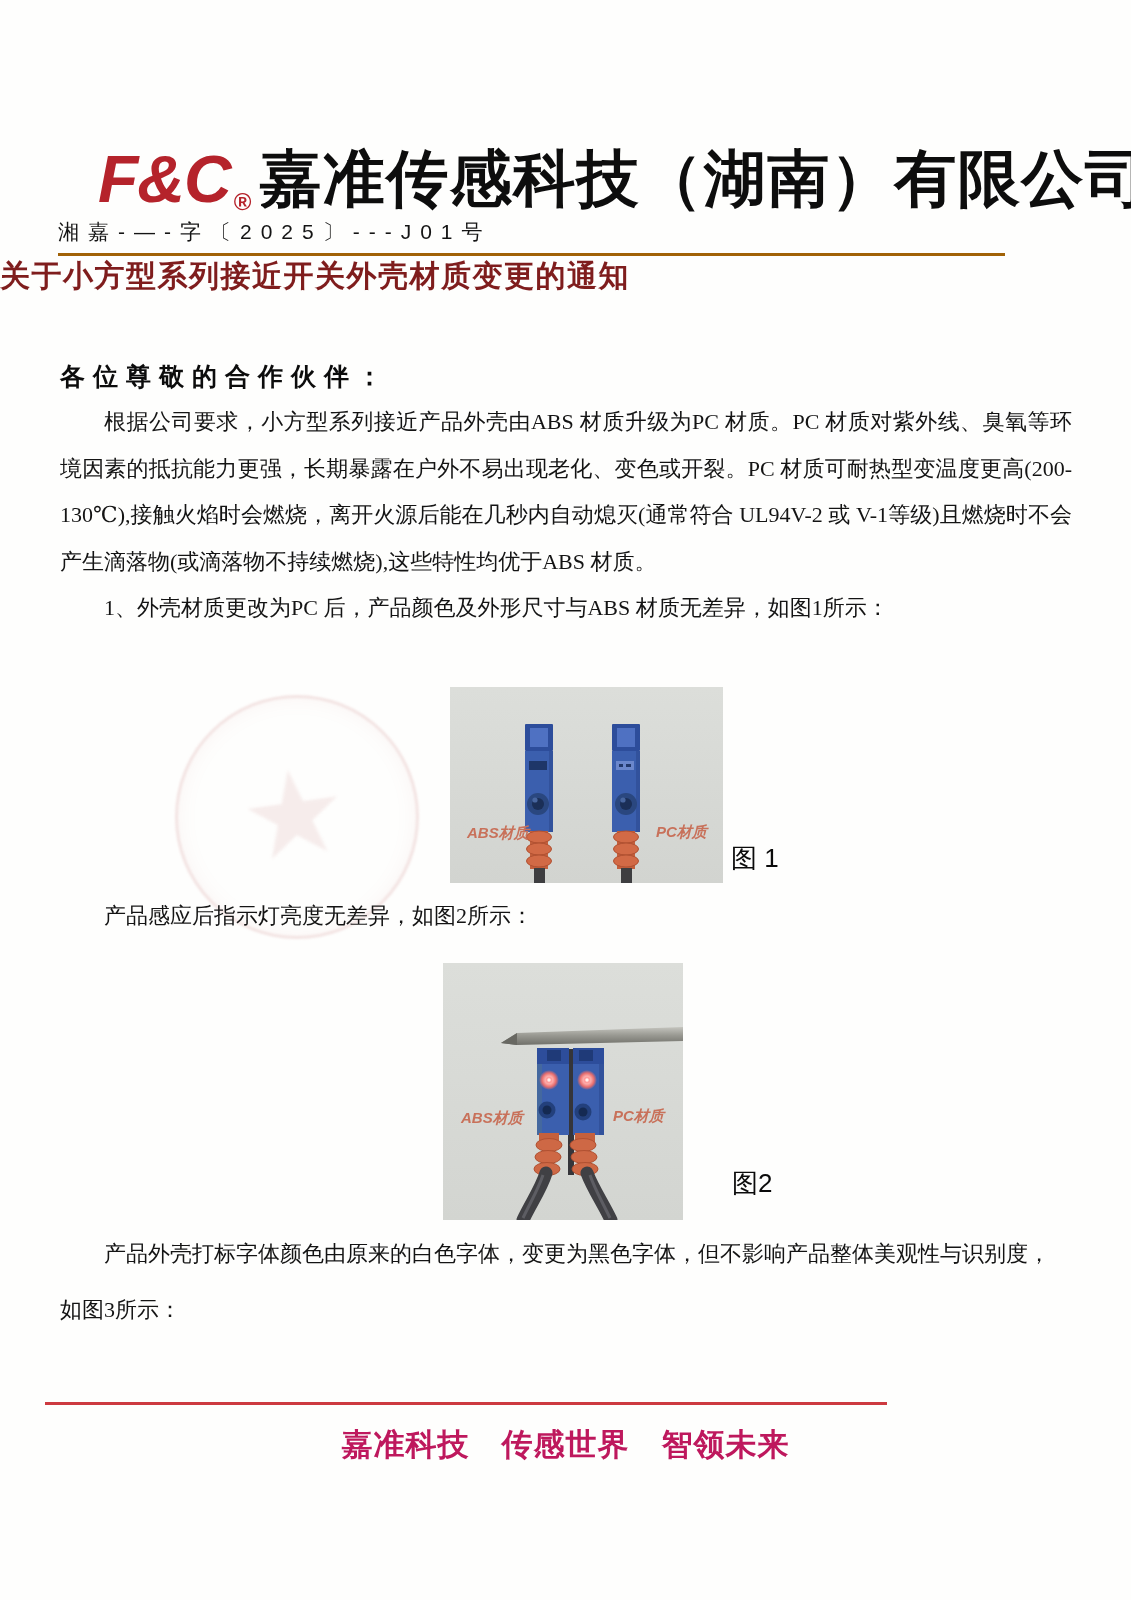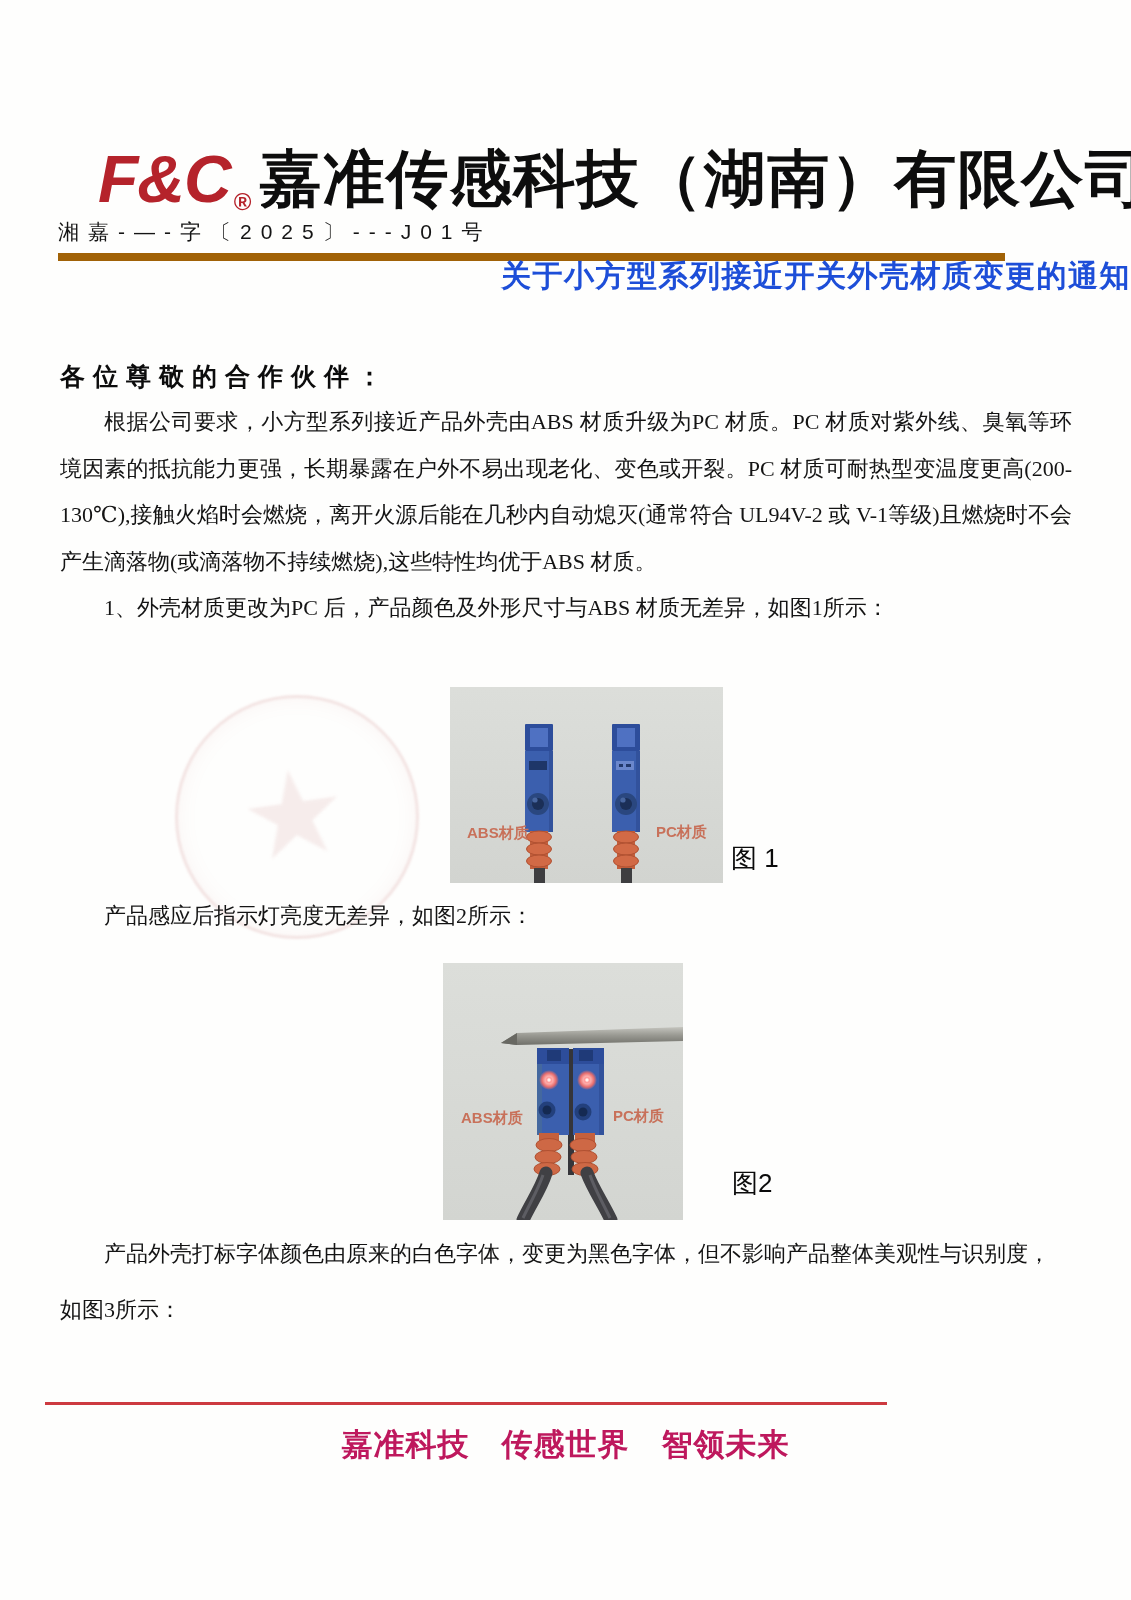--- a/index.html
+++ b/index.html
@@ -17,27 +17,27 @@
   }
   .logo-reg { font-family:"Liberation Sans",sans-serif; font-style:normal; font-weight:700;
     font-size:24px; line-height:24px; color:#b5232b; margin:0 0 0 3px; }
   .company {
     font-family:"Liberation Sans","DejaVu Sans",sans-serif; font-weight:700;
     font-size:62px; line-height:70px; color:#0d0d0d; margin-left:8px; letter-spacing:1.5px;
     white-space:nowrap;
   }
   .doc-no {
     position:absolute; left:58px; top:218px; width:947px;
-    border-bottom:8px solid #a16207; padding-bottom:7px;
+    border-bottom:3px solid #a16207; padding-bottom:7px;
     font-family:"Liberation Sans","DejaVu Sans",sans-serif;
     font-size:21px; font-weight:500; letter-spacing:9px; color:#141414; white-space:nowrap;
   }
   .title {
-    position:absolute; left:0; top:256px; width:1131px; text-align:right;
-    font-size:30px; font-weight:700; letter-spacing:1.5px; color:#1d4ed8;
+    position:absolute; left:0; top:256px; width:1131px; text-align:left;
+    font-size:30px; font-weight:700; letter-spacing:1.5px; color:#7f1d1d;
   }
   
   .greeting { position:absolute; left:60px; top:360px; font-size:25px; font-weight:700; letter-spacing:8px; color:#0c0c0c; }
   .body-block {
     position:absolute; left:60px; top:399px; width:1012px;
     font-size:22px; line-height:46.5px; text-align:justify; color:#141414;
   }
   .body-block p { margin:0; text-indent:2em; }
   .p4 { position:absolute; left:60px; top:901px; width:1012px; font-size:22px; text-indent:2em; color:#141414; }
   .p5 { position:absolute; left:60px; top:1226px; width:1012px; font-size:22px; line-height:56px; text-align:justify; color:#141414; }
@@ -51,21 +51,21 @@
     filter:blur(1px);
   }
   .stamp-star {
     position:absolute; left:175px; top:695px; width:238px; height:238px;
     display:flex; align-items:center; justify-content:center;
     font-size:118px; color:rgba(200,125,125,.14);
     transform:rotate(-8deg); filter:blur(1.5px);
     font-family:"DejaVu Sans",sans-serif;
   }
   
-  .fig-photo { position:absolute; }
+  .fig-photo { position:absolute;font-style:italic; }
   .fig-photo svg { display:block; filter:blur(0.3px); }
   .fig1 { left:450px; top:687px; width:273px; height:196px; }
   .fig2 { left:443px; top:963px; width:240px; height:257px; }
   .fig-caption {
     position:absolute; font-family:"Liberation Sans","DejaVu Sans",sans-serif;
     font-size:26px; font-weight:400; color:#0b0b0b; white-space:nowrap;
   }
   .cap1 { left:731px; top:841px; }
   .cap2 { left:720px; top:1166px;margin-left:12px; }
   .svg-label { font-family:"Liberation Sans","DejaVu Sans",sans-serif; font-weight:bold; font-size:15px; fill:#c8715a; }

